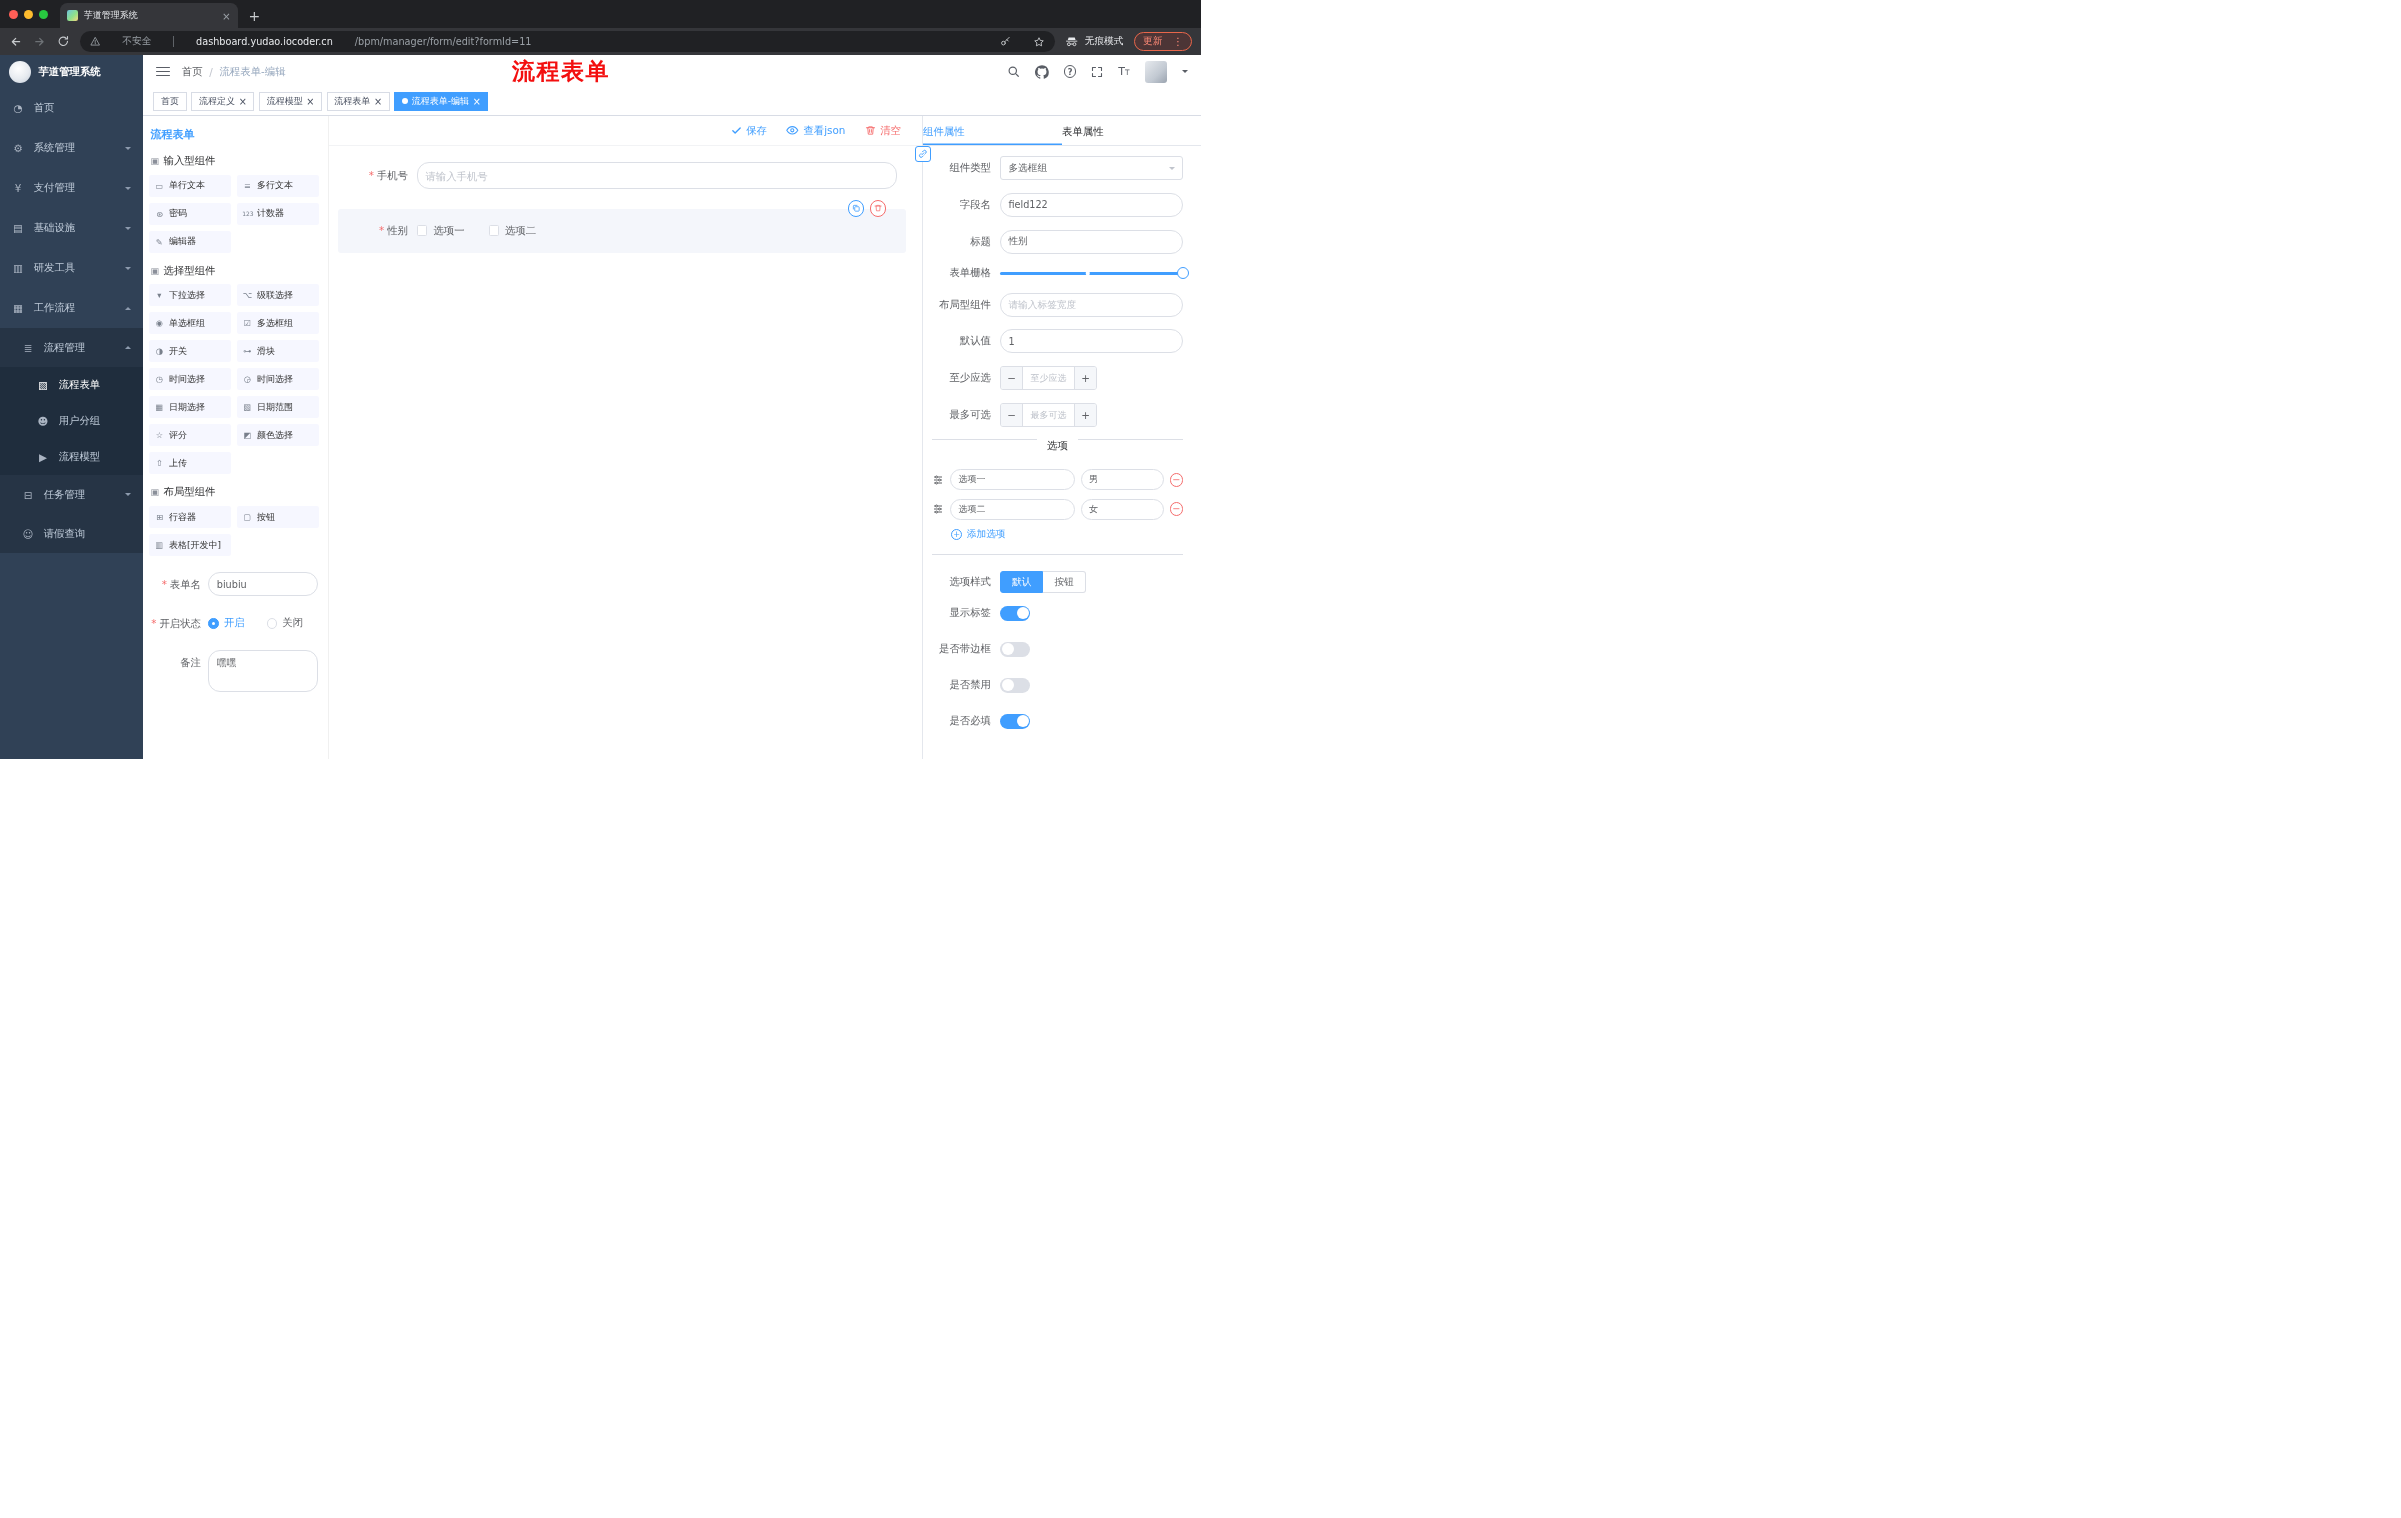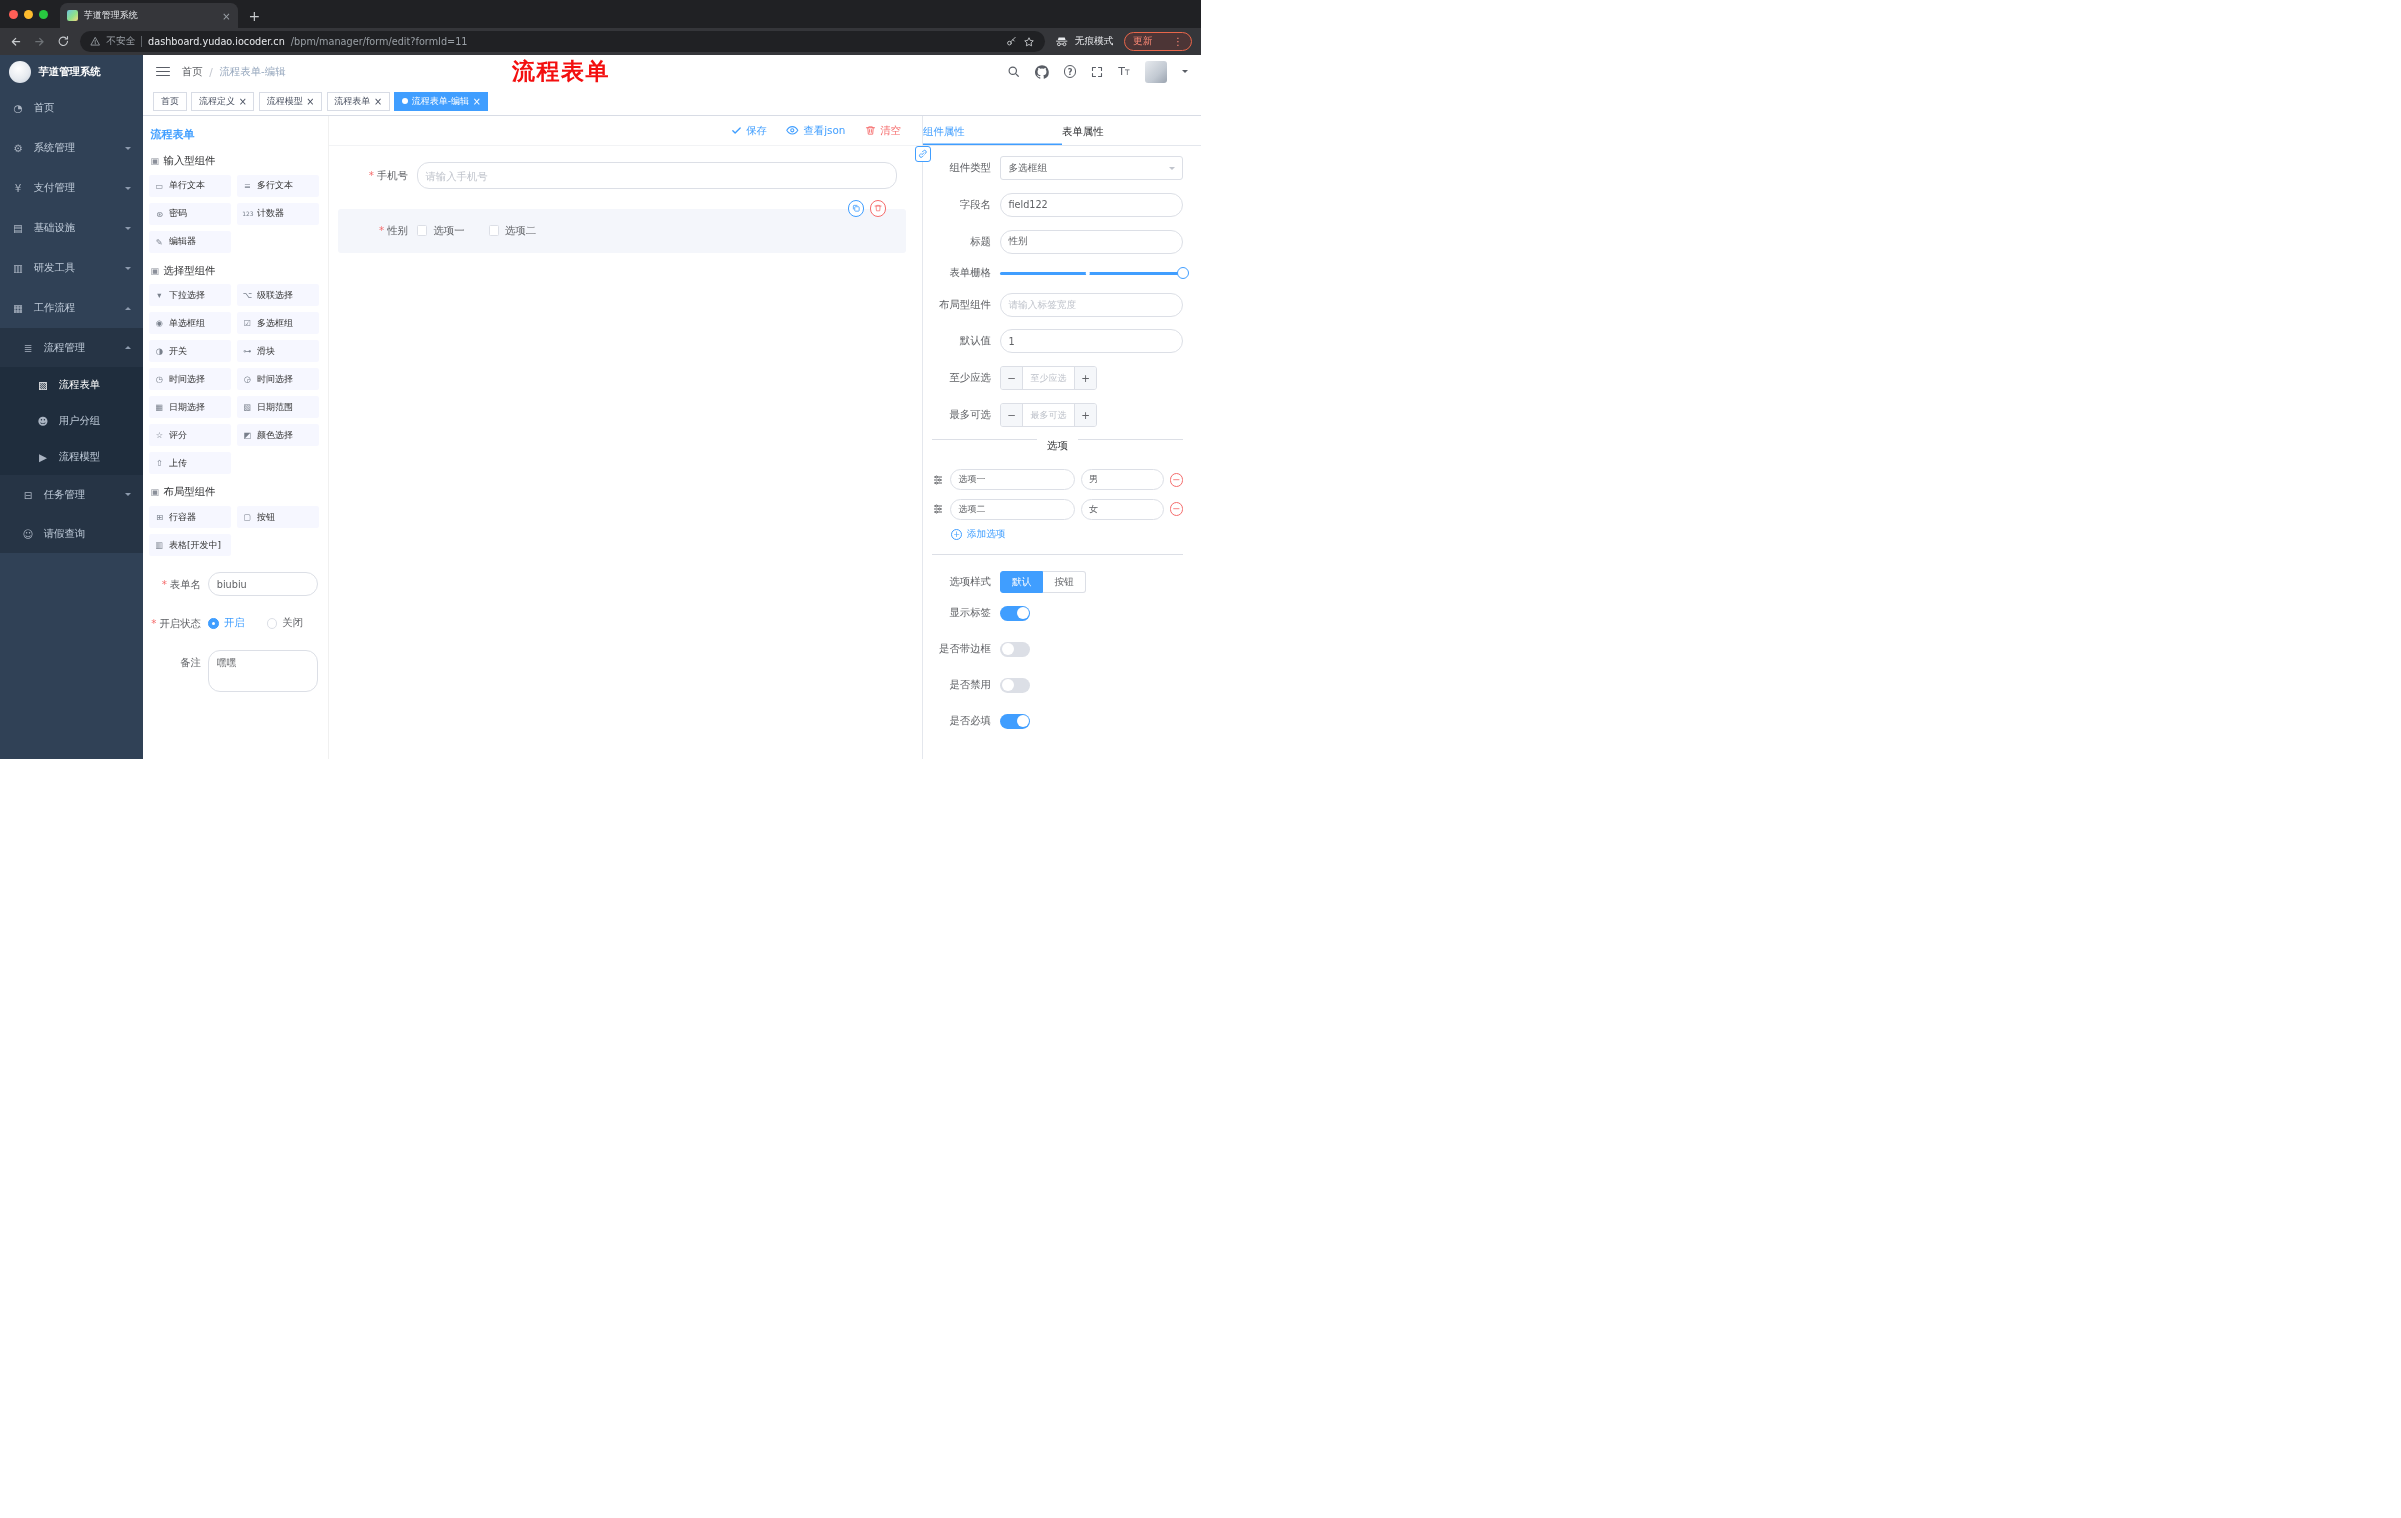--- a/index.html
+++ b/index.html
@@ -12,26 +12,26 @@
   .lights{display:flex;align-items:center;gap:6px;height:28px}
   .dot{width:9px;height:9px;border-radius:50%}
   .dot.r{background:#ff5f57}.dot.y{background:#febc2e}.dot.g{background:#28c840}
   .tab{margin-left:12px;width:178px;height:25px;background:#35363a;border-radius:7.4px 7.4px 0 0;display:flex;align-items:center;padding:0 7.4px;gap:6px}
   .favicon{width:10.4px;height:10.4px;border-radius:2.2px;background:linear-gradient(135deg,#6fc3df 0%,#8ee08b 55%,#f9d77e 100%)}
   .tab-title{flex:1;font-size:9px;color:#e8eaed;white-space:nowrap;overflow:hidden}
   .tab-close{color:#9aa0a6;font-size:10.4px;cursor:pointer}
   .newtab{color:#c7cacd;font-size:14px;margin:0 0 4.5px 10.4px;cursor:pointer}
   .urlbar{position:absolute;left:0;top:28px;right:0;height:27px;background:#35363a;display:flex;align-items:center;padding:0 9px;gap:10.4px}
   .nav-ic{color:#c7cacd;cursor:pointer}.nav-ic.dim{color:#6e7276}
-  .addr{flex:1;height:21px;background:#202124;border-radius:10.4px;display:flex;align-items:center;padding:0 10.4px;gap:6px;font-size:9.7px;color:#9aa0a6}
+  .addr{flex:1;height:21px;background:#202124;border-radius:10.4px;display:flex;align-items:center;padding:0 10.4px;gap:22px;font-size:9.7px;color:#9aa0a6}
   .addr .sep{width:0.7px;height:10.4px;background:#5f6368}
   .addr .domain{color:#e8eaed}
   .addr-spacer{flex:1}
   .chip{display:flex;align-items:center;gap:6px;color:#e8eaed;font-size:9.7px}
-  .update{display:flex;gap:20px;padding:2.2px 8.2px;border-radius:10.4px;border:0.7px solid #e8664a;color:#ff8a76;background:rgba(217,48,37,.14);font-size:9.7px;cursor:pointer}
+  .update{display:flex;gap:10px;padding:2.2px 8.2px;border-radius:10.4px;border:0.7px solid #e8664a;color:#ff8a76;background:rgba(217,48,37,.14);font-size:9.7px;cursor:pointer}
   .vdots{font-size:10.4px;letter-spacing:0}
 
   
   .sidebar{position:absolute;left:0;top:55px;bottom:0;width:143px;background:#304156;color:#bfcbd9;font-size:10.4px}
   .logo-row{height:33px;display:flex;align-items:center;gap:7.4px;padding-left:9px}
   .logo-avatar{width:22px;height:22px;border-radius:50%;background:radial-gradient(circle at 42% 35%,#ffffff 0%,#e7ebf0 55%,#c3ccd8 100%)}
   .logo-title{color:#fff;font-weight:bold}
   .m-item{height:40px;display:flex;align-items:center;gap:9.7px;padding:0 12px;cursor:pointer}
   .m-ic{width:12px;text-align:center;color:#aab4c2;font-size:10.4px;flex-shrink:0}
   .m-label{flex:1;white-space:nowrap}

